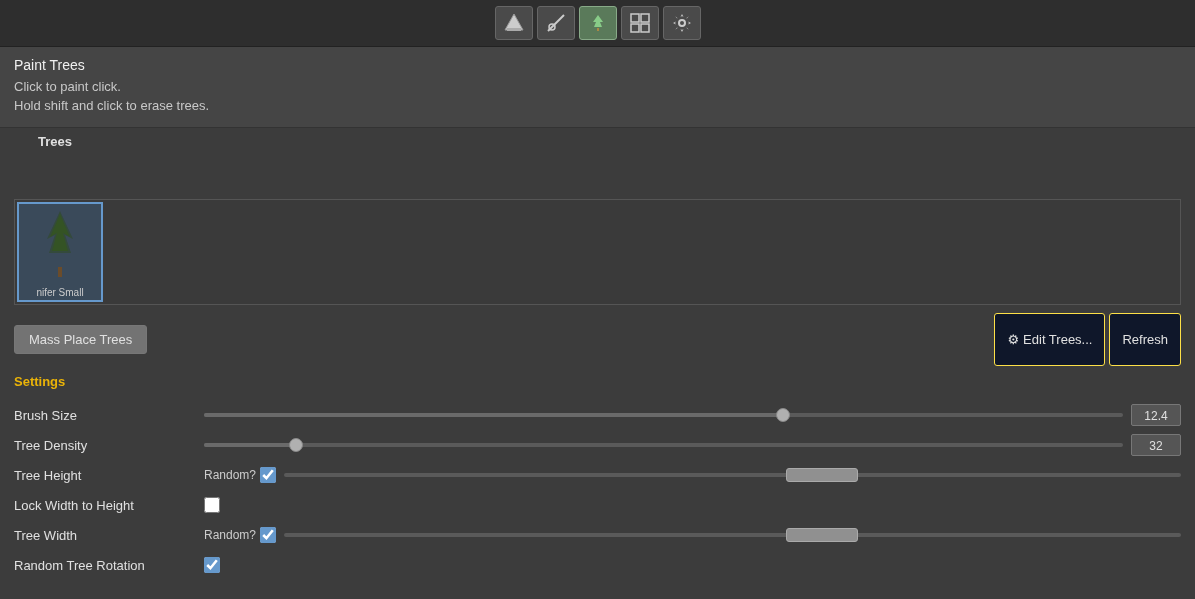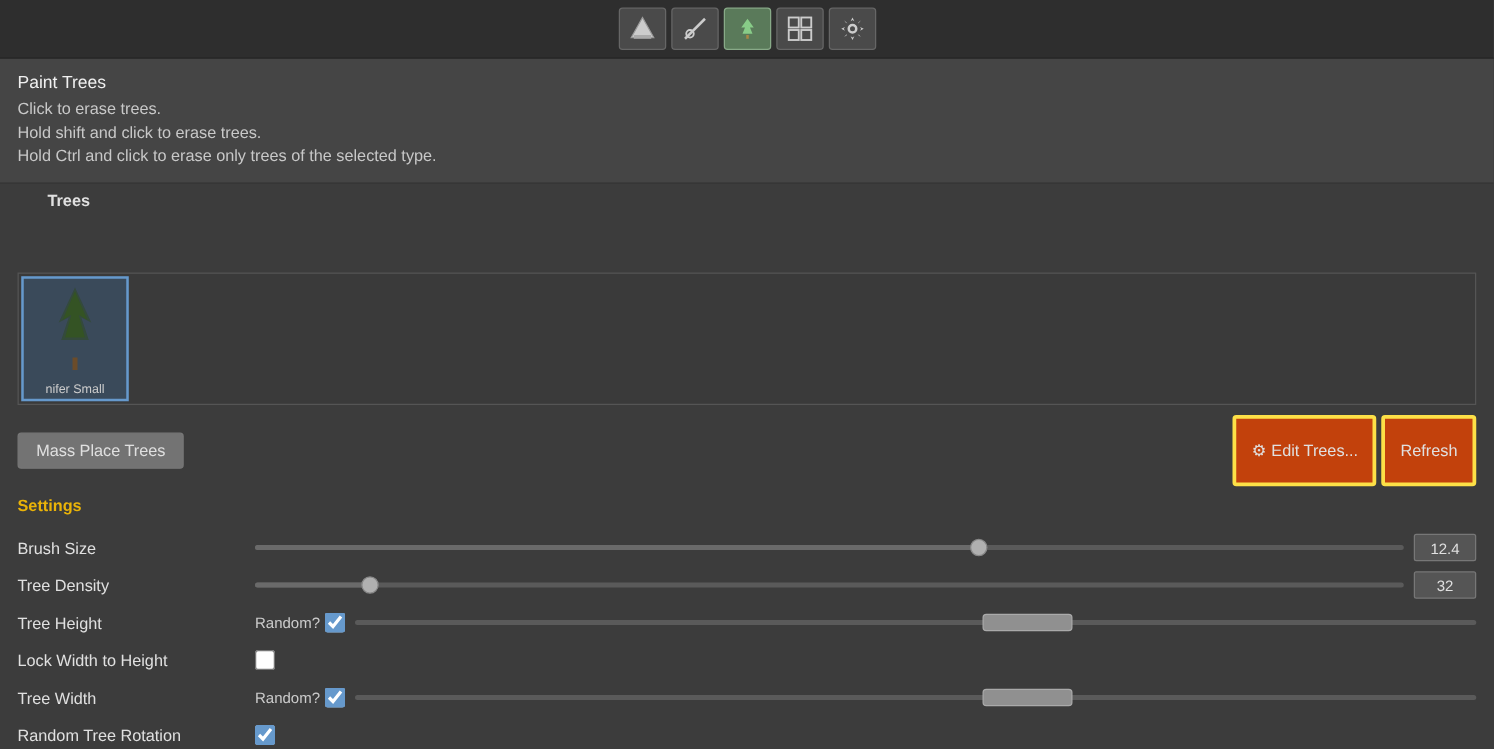--- a/index.html
+++ b/index.html
@@ -108,22 +108,22 @@
       flex: 1;
       display: flex;
       align-items: center;
       justify-content: center;
       width: 100%;
     }
 
     
     .btn {
       padding: 18px 12px;
-      background: #c2410c;
-      border: 3px solid #fde047;
+      background: #0f172a;
+      border: 1px solid #fde047;
       border-radius: 3px;
       color: #e0e0e0;
       cursor: pointer;
       font-size: 13px;
       white-space: nowrap;
     }
 
     .btn-mass-place {
       padding: 6px 14px;
       background: #737373;
@@ -288,23 +288,22 @@
       <path d="M4.2 4.2 L6.5 7 L5.3 5.8 L7 6.5 Z" fill="#ccc"></path>
       <path d="M17.8 17.8 L15.5 15 L16.7 16.2 L15 15.5 Z" fill="#ccc"></path>
       <path d="M17.8 4.2 L15 6.5 L16.2 5.3 L15.5 7 Z" fill="#ccc"></path>
       <path d="M4.2 17.8 L7 15.5 L5.8 16.7 L6.5 15 Z" fill="#ccc"></path>
     </svg>
   </div>
 </div>
 
 <div class="info-panel">
   <h2>Paint Trees</h2>
-  <p>Click to erase trees.</p>
+  <p>Click to paint click.</p>
   <p>Hold shift and click to erase trees.</p>
-  <p>Hold Ctrl and click to erase only trees of the selected type.</p>
 </div>
 
 <div class="trees-section">
   <div class="section-label">Trees</div>
 </div>
 
 <div style="display:flex; align-items:flex-start; padding: 0 14px 4px; gap:0;">
   <div class="trees-thumbnails" style="flex:1;">
 
     <div class="tree-thumb selected">

